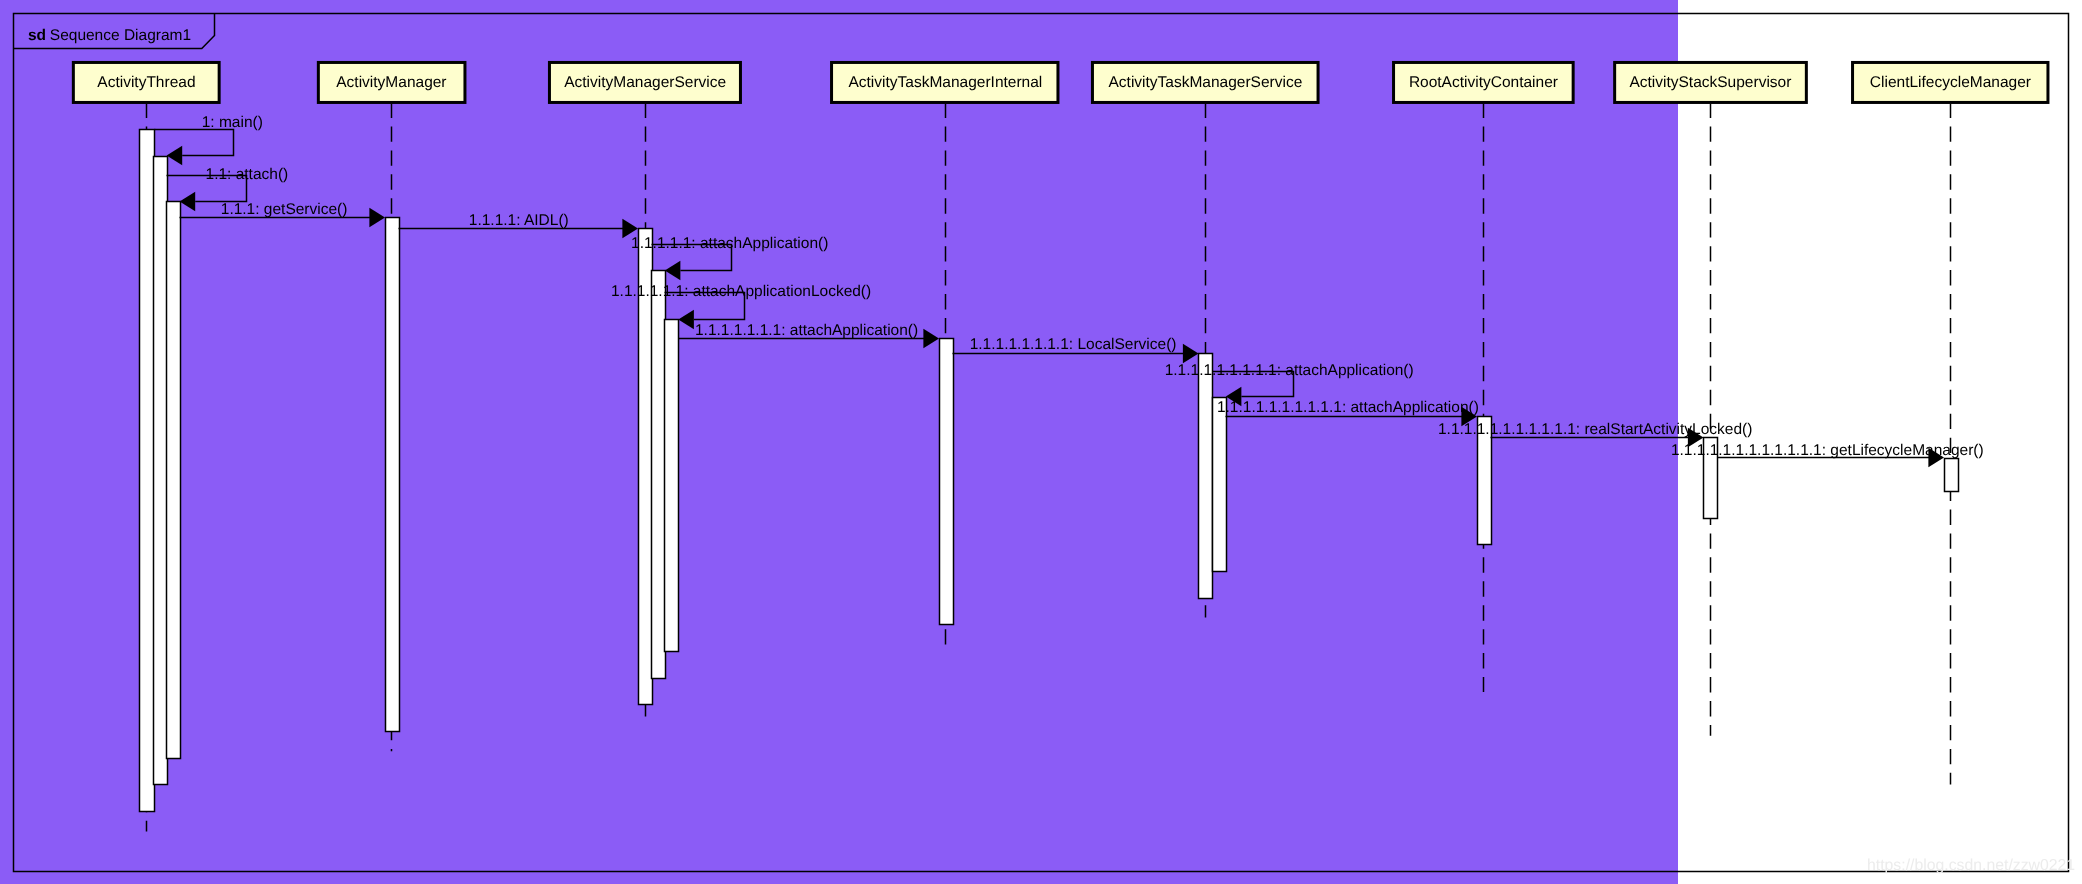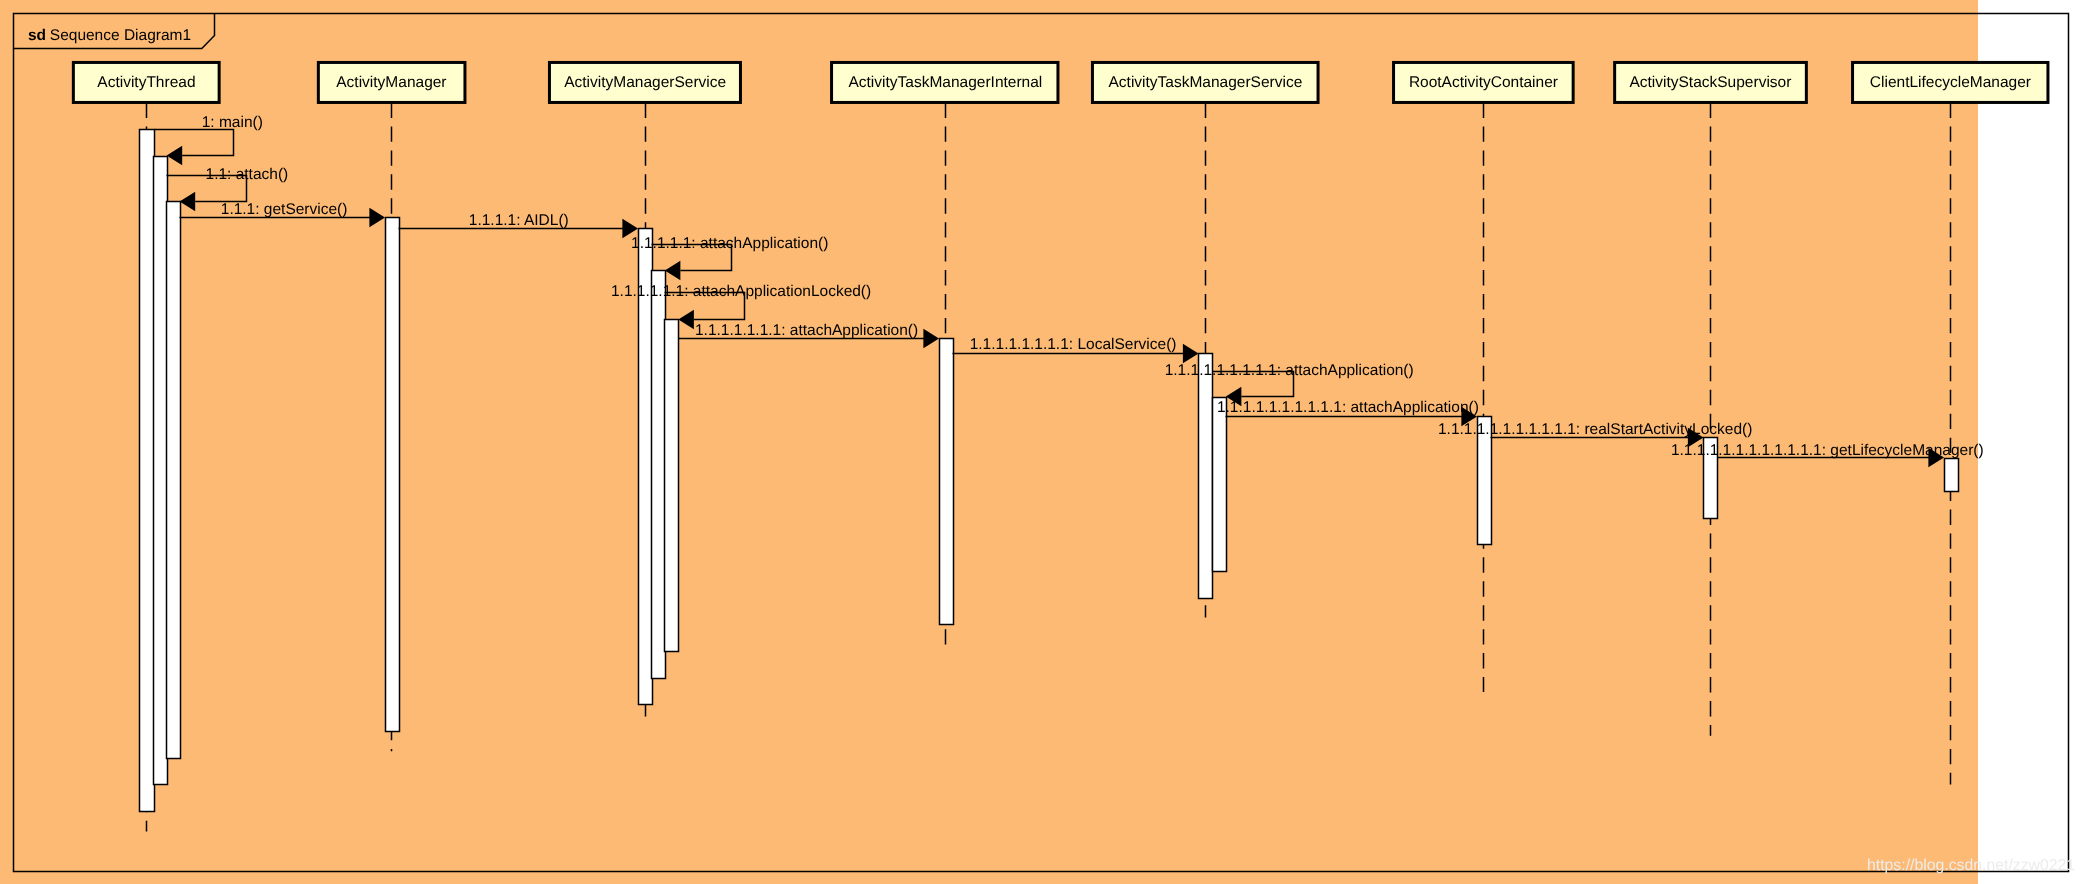--- a/index.html
+++ b/index.html
@@ -10,23 +10,23 @@
   }
   body {
     width: 2082px;
     height: 884px;
     overflow: hidden;
     font-family: "Liberation Sans", sans-serif;
     -webkit-font-smoothing: antialiased;
   }
   #diagram-root {
     position: relative;
-    width: 1978px;
+    width: 1678px;
     height: 884px;
-    background: #fdba74;
+    background: #8b5cf6;
   }
   svg#sd-svg {
     position: absolute;
     left: 0;
     top: 0;
     width: 2082px;
     height: 884px;
     display: block;
     shape-rendering: geometricPrecision;
   }

